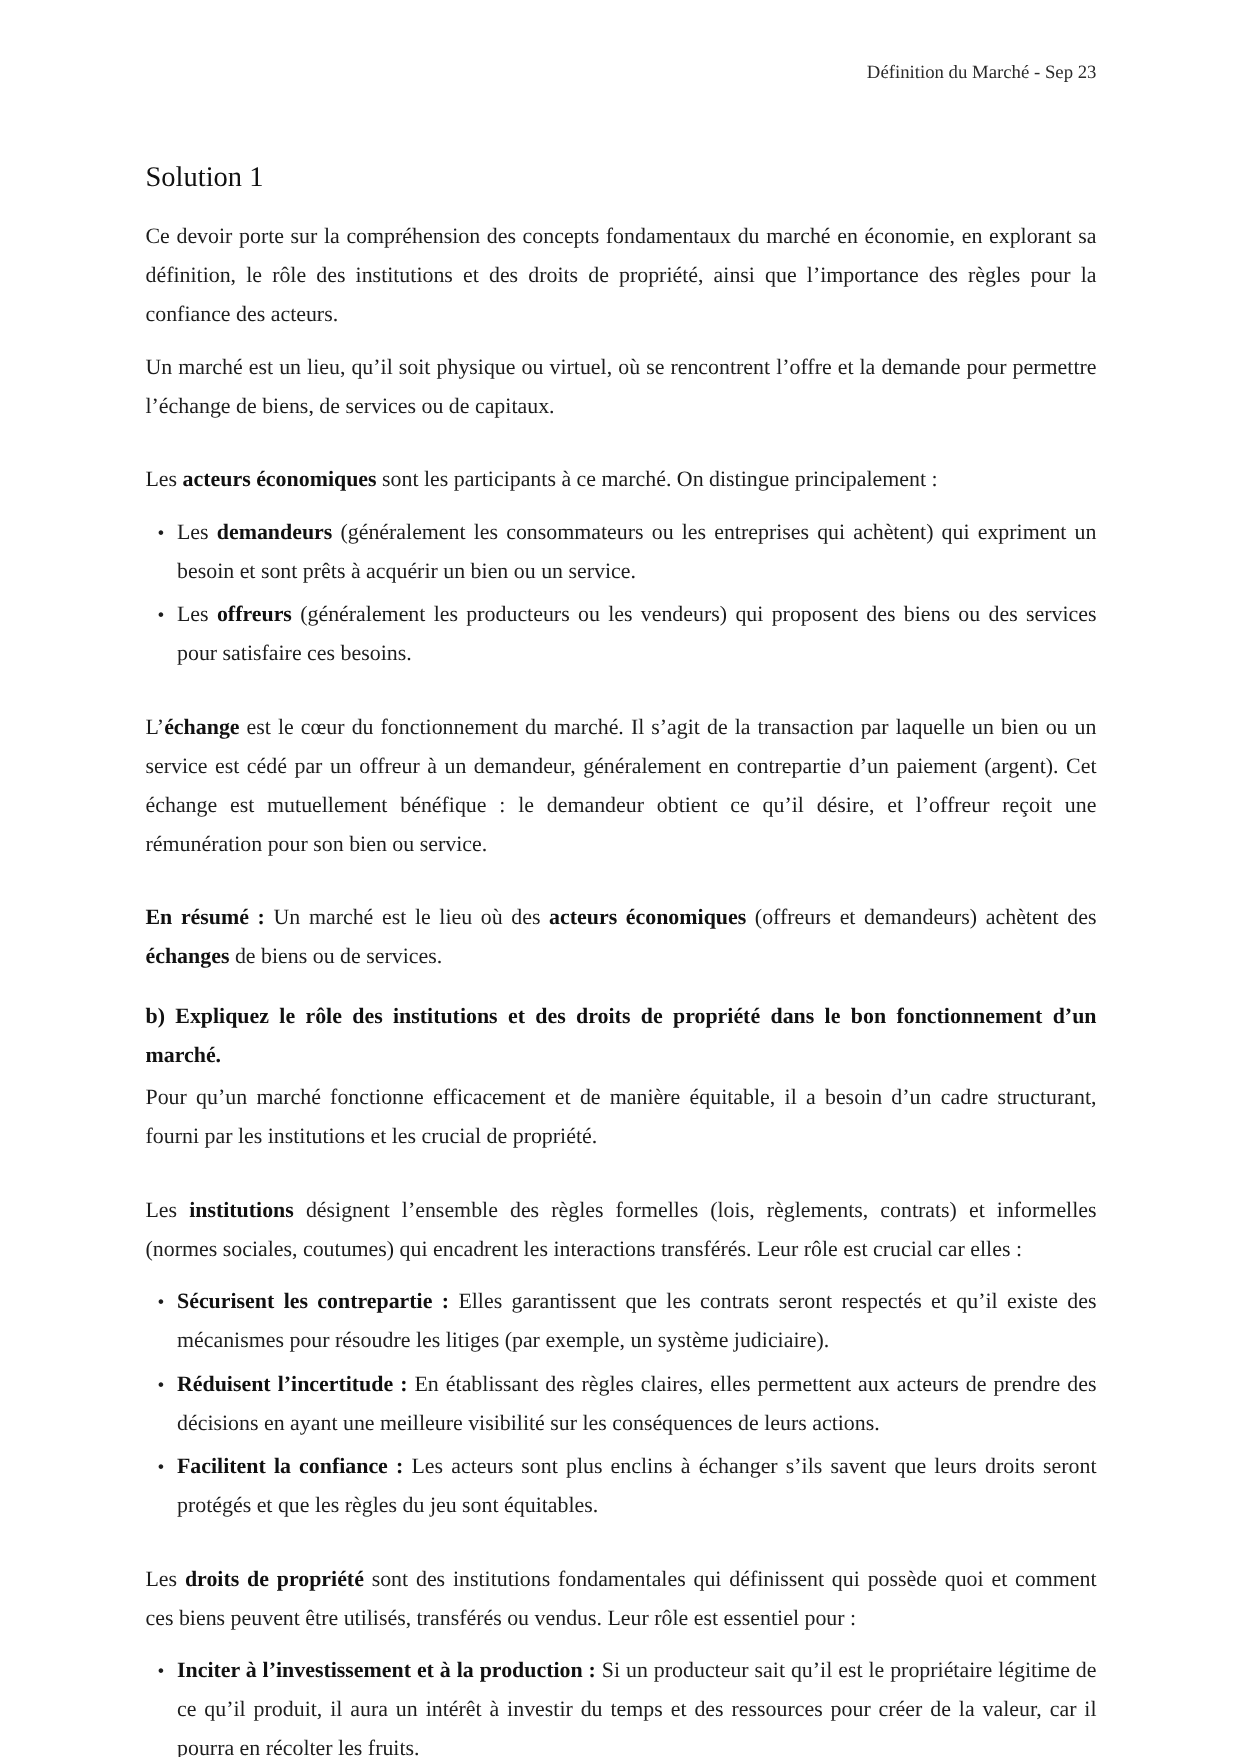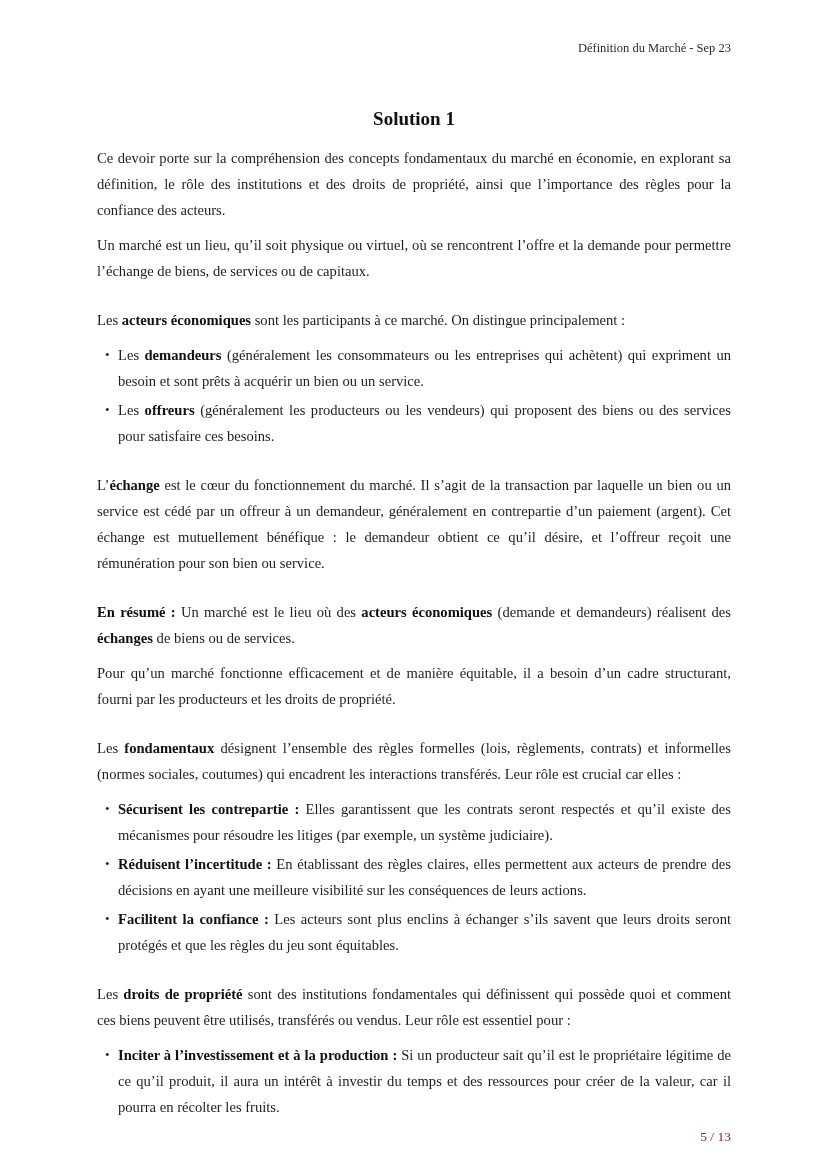--- a/index.html
+++ b/index.html
@@ -23,25 +23,24 @@
     border-radius: 18px;
   }
   .doc-header {
     text-align: right;
     font-size: 12.5px;
     color: #2b2b2b;
     line-height: 1.3;
   }
   .doc-title {
     font-size: 19px;
-    font-weight: 700;
+    font-weight: 400;
     margin: 52px 0 14px 0;
     line-height: 1.2;
     color: #111111;
-    text-align: center;
   }
   .doc-body {
     font-size: 14.6px;
     line-height: 26px;
     text-align: justify;
   }
   .doc-body p {
     margin: 0 0 9px 0;
   }
   .doc-body p.q-heading {
@@ -91,23 +90,24 @@
 
   <main class="doc-body">
       <p><span>Ce devoir porte sur la compréhension des concepts fondamentaux du marché en économie, en explorant sa définition, le rôle des institutions et des droits de propriété, ainsi que l’importance des règles pour la confiance des acteurs.</span></p>
       <p><span>Un marché est un lieu, qu’il soit physique ou virtuel, où se rencontrent l’offre et la demande pour permettre l’échange de biens, de services ou de capitaux.</span></p>
       <p class="spaced"><span>Les </span><strong>acteurs économiques</strong><span> sont les participants à ce marché. On distingue principalement :</span></p>
       <ul class="doc-list">
         <li><span>Les </span><strong>demandeurs</strong><span> (généralement les consommateurs ou les entreprises qui achètent) qui expriment un besoin et sont prêts à acquérir un bien ou un service.</span></li>
         <li><span>Les </span><strong>offreurs</strong><span> (généralement les producteurs ou les vendeurs) qui proposent des biens ou des services pour satisfaire ces besoins.</span></li>
       </ul>
       <p class="spaced"><span>L’</span><strong>échange</strong><span> est le cœur du fonctionnement du marché. Il s’agit de la transaction par laquelle un bien ou un service est cédé par un offreur à un demandeur, généralement en contrepartie d’un paiement (argent). Cet échange est mutuellement bénéfique : le demandeur obtient ce qu’il désire, et l’offreur reçoit une rémunération pour son bien ou service.</span></p>
-      <p class="spaced"><strong>En résumé :</strong><span> Un marché est le lieu où des </span><strong>acteurs économiques</strong><span> (demande et demandeurs) réalisent des </span><strong>échanges</strong><span> de biens ou de services.</span></p>
-      <p><span>Pour qu’un marché fonctionne efficacement et de manière équitable, il a besoin d’un cadre structurant, fourni par les producteurs et les droits de propriété.</span></p>
-      <p class="spaced"><span>Les </span><strong>fondamentaux</strong><span> désignent l’ensemble des règles formelles (lois, règlements, contrats) et informelles (normes sociales, coutumes) qui encadrent les interactions transférés. Leur rôle est crucial car elles :</span></p>
+      <p class="spaced"><strong>En résumé :</strong><span> Un marché est le lieu où des </span><strong>acteurs économiques</strong><span> (offreurs et demandeurs) achètent des </span><strong>échanges</strong><span> de biens ou de services.</span></p>
+      <p class="q-heading"><strong>b) Expliquez le rôle des institutions et des droits de propriété dans le bon fonctionnement d’un marché.</strong></p>
+      <p><span>Pour qu’un marché fonctionne efficacement et de manière équitable, il a besoin d’un cadre structurant, fourni par les institutions et les crucial de propriété.</span></p>
+      <p class="spaced"><span>Les </span><strong>institutions</strong><span> désignent l’ensemble des règles formelles (lois, règlements, contrats) et informelles (normes sociales, coutumes) qui encadrent les interactions transférés. Leur rôle est crucial car elles :</span></p>
       <ul class="doc-list">
         <li><strong>Sécurisent les contrepartie :</strong><span> Elles garantissent que les contrats seront respectés et qu’il existe des mécanismes pour résoudre les litiges (par exemple, un système judiciaire).</span></li>
         <li><strong>Réduisent l’incertitude :</strong><span> En établissant des règles claires, elles permettent aux acteurs de prendre des décisions en ayant une meilleure visibilité sur les conséquences de leurs actions.</span></li>
         <li><strong>Facilitent la confiance :</strong><span> Les acteurs sont plus enclins à échanger s’ils savent que leurs droits seront protégés et que les règles du jeu sont équitables.</span></li>
       </ul>
       <p class="spaced"><span>Les </span><strong>droits de propriété</strong><span> sont des institutions fondamentales qui définissent qui possède quoi et comment ces biens peuvent être utilisés, transférés ou vendus. Leur rôle est essentiel pour :</span></p>
       <ul class="doc-list">
         <li><strong>Inciter à l’investissement et à la production :</strong><span> Si un producteur sait qu’il est le propriétaire légitime de ce qu’il produit, il aura un intérêt à investir du temps et des ressources pour créer de la valeur, car il pourra en récolter les fruits.</span></li>
       </ul>
     </main>

